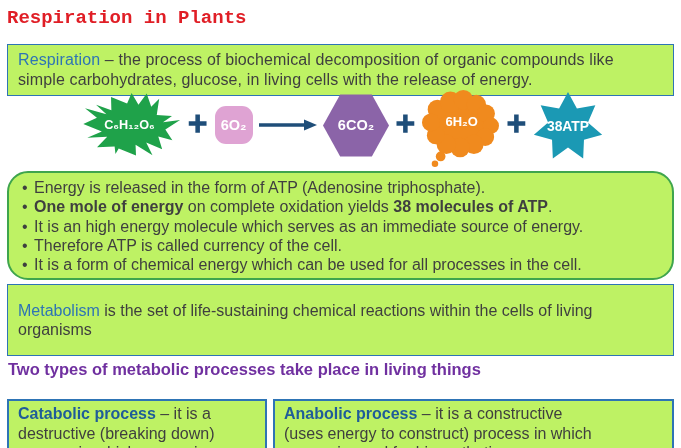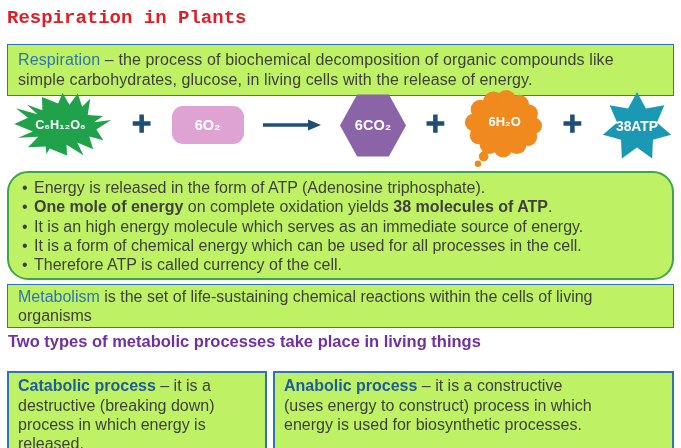--- a/index.html
+++ b/index.html
@@ -2,32 +2,32 @@
 <html style="--title-red: #e01e26; --term-blue: #2e74b5; --process-blue: #1f5c99; --heading-purple: #7030a0; --burst-green: #1fa24a; --oxygen-pink: #dfa3d3; --co2-purple: #8b64a8; --water-orange: #f08a1e; --atp-teal: #1b99b4; --operator-navy: #1f4e79; --green-border: #3fa54d; --blue-border: #2e74b5;"><head>
 <meta charset="utf-8">
 <style>
   html,body { margin:0; padding:0; }
   body { width:681px; height:448px; background:#fff; font-family:"Liberation Sans", sans-serif; color:#3f3f3f; overflow:hidden; }
   .page { padding:8px 7px 0; box-sizing:border-box; }
   .title { margin:0 6px 0 0; text-align:left; color:var(--title-red); font-size:19px; font-weight:bold; line-height:20px;font-family:Liberation Mono, monospace; }
   .box { border:1.5px solid var(--blue-border); background:#bef264; box-sizing:border-box; }
   .def-box { margin-top:16px; padding:5px 16px 5px 10px; font-size:16px; letter-spacing:0.12px; line-height:20px; }
   .term { color:var(--term-blue); }
-  .equation { display:flex; align-items:center; justify-content:center; gap:17px; height:75px; padding-bottom:17px; box-sizing:border-box; }
+  .equation { display:flex; align-items:center; justify-content:center; gap:4px; height:75px; padding-bottom:17px; box-sizing:border-box; }
   .plus { color:var(--operator-navy); font-size:26px; font-weight:bold; font-family:"DejaVu Sans", sans-serif; -webkit-text-stroke:1.5px var(--operator-navy); line-height:1; position:relative; top:-2px; flex:none; padding:0 2px; }
   .burst-svg, .hex-svg, .cloud-svg, .star-svg, .arrow-svg { flex:none; display:block; }
   .shape-label { fill:#fff; font-weight:bold; font-family:"Liberation Sans", sans-serif; text-anchor:middle; }
-  .o2-pill { flex:none; width:72px; height:38px; background:var(--oxygen-pink); border-radius:11px; display:flex; align-items:center; justify-content:center; color:#fff; font-weight:bold; font-size:14.5px; }
+  .o2-pill { flex:none; width:38px; height:38px; background:var(--oxygen-pink); border-radius:11px; display:flex; align-items:center; justify-content:center; color:#fff; font-weight:bold; font-size:14.5px; }
   .arrow-svg { margin:0 2px; }
   .cloud-svg { margin-top:7px; }
   .green-box { border-color:var(--green-border); border-width:2px; margin-top:0; padding:5px 10px 4px; font-size:16px;border-radius:21px; }
   .bullet { line-height:19.3px; padding-left:15px; position:relative; }
   .bullet::before { content:"\2022"; position:absolute; left:3px; }
   .b { font-weight:bold; }
-  .met-box { margin-top:4px; padding:2px 10px; font-size:16px; line-height:19px; }
+  .met-box { margin-top:4px; padding:16px 10px; font-size:16px; line-height:19px; }
   .subhead { margin:4px 0 20px 1px; font-size:16.5px; color:var(--heading-purple); font-weight:bold; line-height:19px; }
   .proc-row { display:flex; gap:6px; }
   .proc-box { border-width:2px; padding:3px 9px; font-size:16px; line-height:19.3px; }
   .proc-box .pterm { color:var(--process-blue); font-weight:bold; }
   .catabolic { width:260px; flex:none; }
   .anabolic { flex:1; }
   .anabolic .inner { max-width:308px; }
 </style>
 </head>
 <body>
@@ -83,22 +83,22 @@
     <svg class="star-svg" width="70" height="69" viewBox="2 1 96 94">
       <polygon points="50,2 62.2,24.8 87.5,20.1 77.3,43.8 96.8,60.7 71.9,67.5 70.8,93.2 50,78 29.2,93.2 28.1,67.5 3.2,60.7 22.7,43.8 12.5,20.1 37.8,24.8" fill="var(--atp-teal)"></polygon>
       <text class="shape-label" x="50" y="56" font-size="19">38ATP</text>
     </svg>
   </div>
 
   <div class="box green-box">
     <div class="bullet">Energy is released in the form of ATP (Adenosine triphosphate).</div>
     <div class="bullet"><span class="b">One mole of energy</span><span> on complete oxidation yields </span><span class="b">38 molecules of ATP</span><span>.</span></div>
     <div class="bullet">It is an high energy molecule which serves as an immediate source of energy.</div>
+    <div class="bullet">Therefore ATP is called currency of the cell.</div>
     <div class="bullet">It is a form of chemical energy which can be used for all processes in the cell.</div>
-    <div class="bullet">Therefore ATP is called currency of the cell.</div>
   </div>
 
   <div class="box met-box">
     <span class="term">Metabolism</span><span> is the set of life-sustaining chemical reactions within the cells of living organisms</span>
   </div>
 
   <div class="subhead">Two types of metabolic processes take place in living things</div>
 
   <div class="proc-row">
     <div class="box proc-box catabolic">

